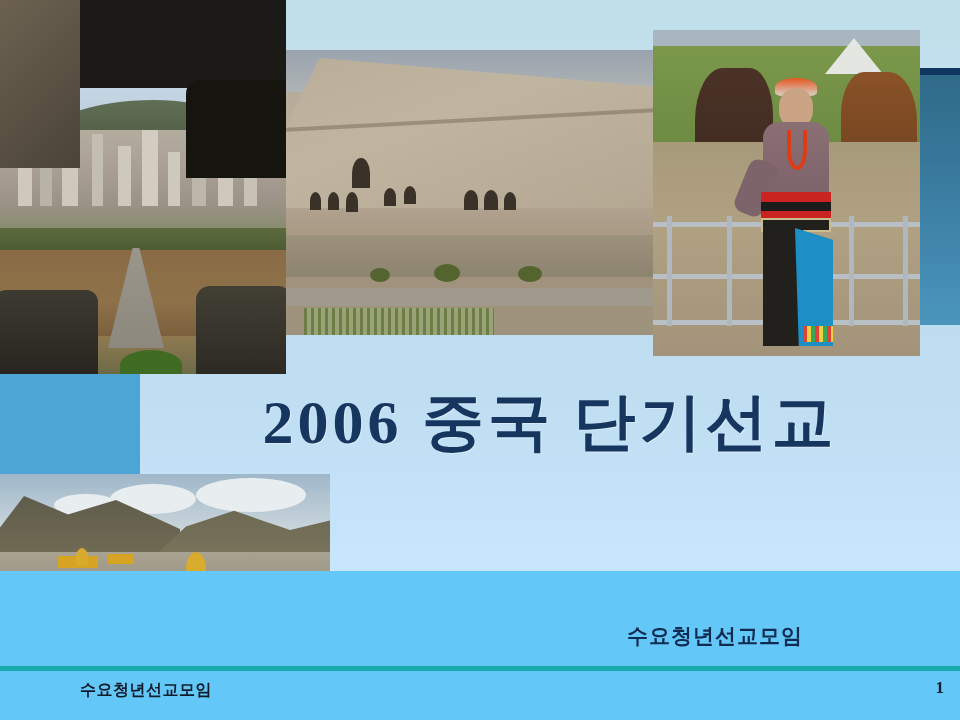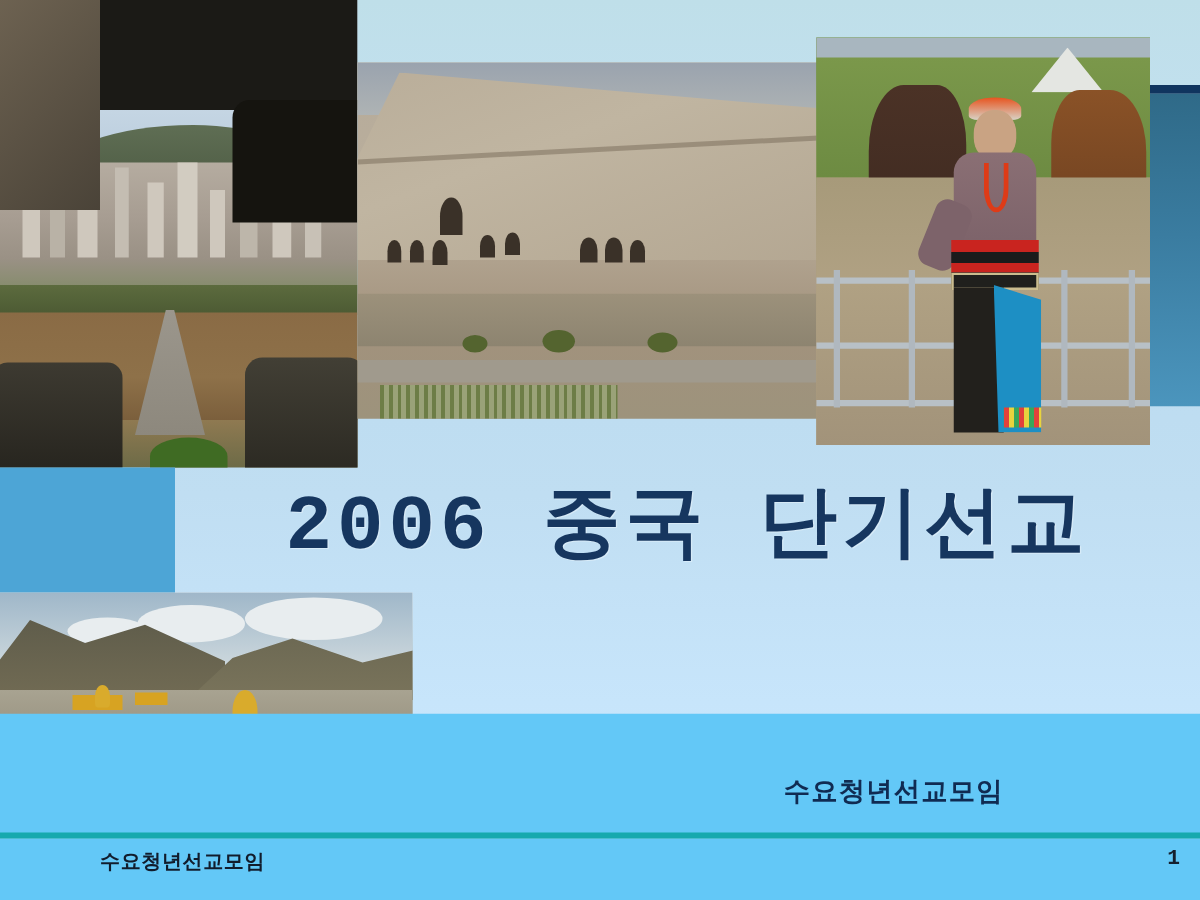--- a/index.html
+++ b/index.html
@@ -8,21 +8,21 @@
     padding: 0;
     background: #555;
   }
   * { box-sizing: border-box; }
 
   .slide {
     position: relative;
     width: 960px;
     height: 720px;
     overflow: hidden;
-    font-family: Liberation Mono, monospace;
+    font-family: Liberation Serif, serif;
     background: linear-gradient(to bottom, #bfdfe9 0%, #c2e0ef 14%, #bcdcf0 38%, #c0def2 55%, #c7e5fb 78%, #cfeafd 100%);
   }
 
   
   .right-navy-bar {
     position: absolute;
     left: 912px;
     top: 68px;
     width: 48px;
     height: 7px;

